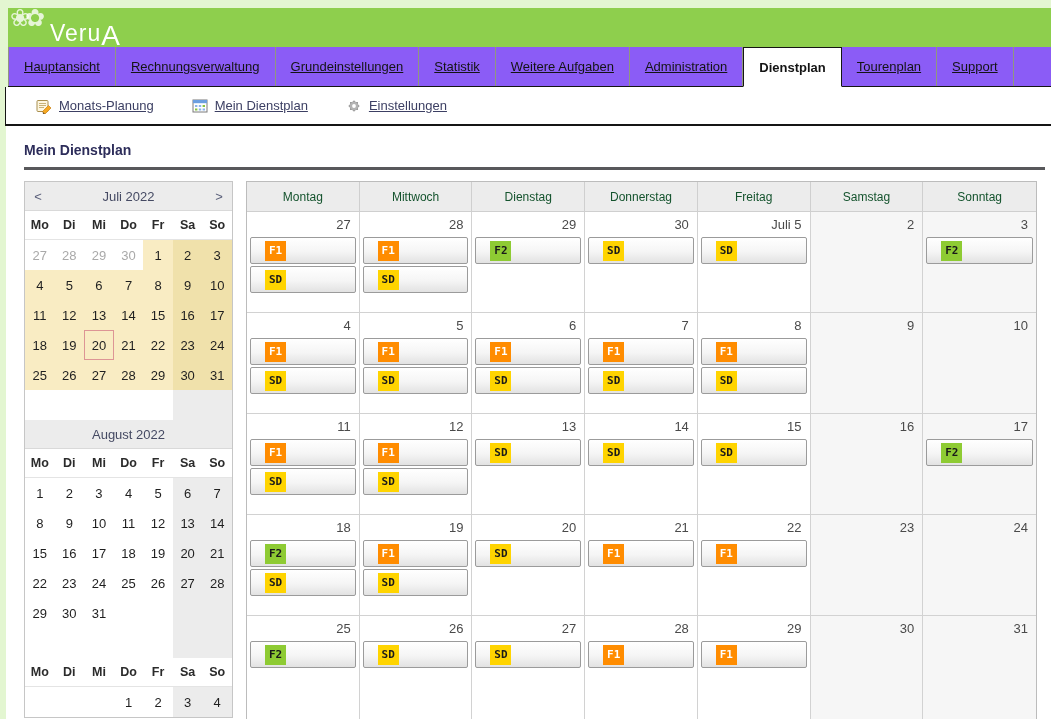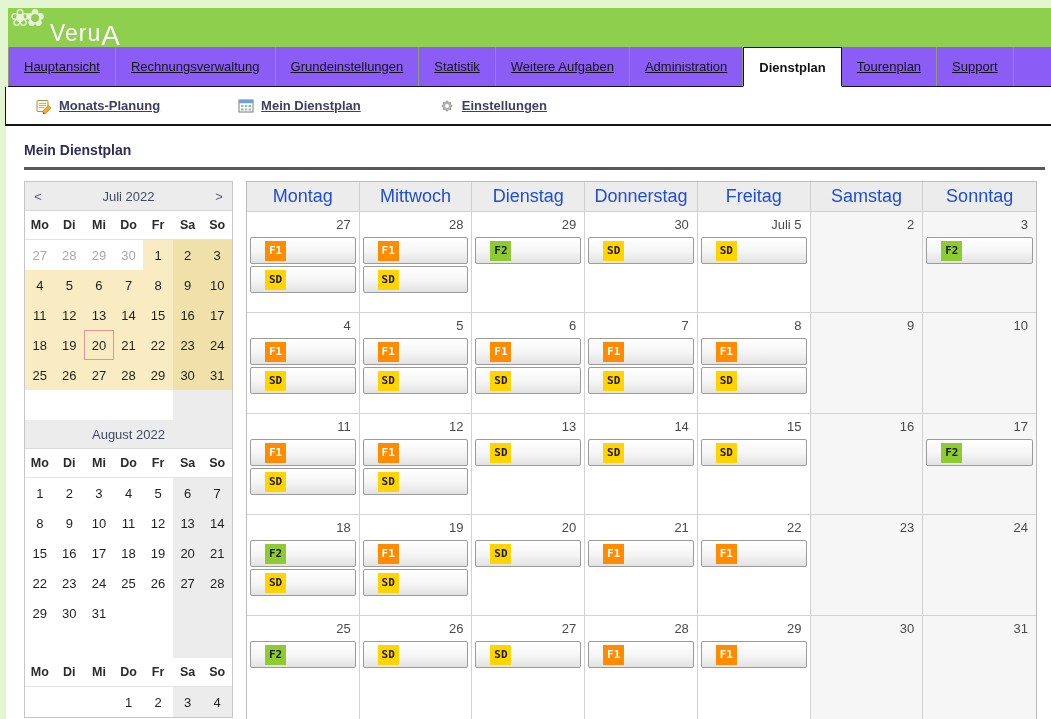--- a/index.html
+++ b/index.html
@@ -17,21 +17,21 @@
   
   .tabbar{margin-left:8px;display:flex;border-bottom:1px solid #151515;height:39px;background:#8b5cf6;}
   .tab{border-right:1px solid #90987f;padding:0 15px;display:flex;align-items:center;
        font-size:13px;color:#141414;text-decoration:underline;cursor:pointer;white-space:nowrap;}
   .tab:first-child{border-left:1px solid #90987f;}
   .tab.active{background:#fff;border:1px solid #151515;border-bottom:1px solid #fff;
        margin-bottom:-1px;font-weight:bold;text-decoration:none;position:relative;z-index:2;}
   .tabbar .filler{flex:1;border:none;}
   
   .subnav{margin-left:5px;background:#fff;border-left:1px solid #151515;border-bottom:2px solid #151515;
-       height:37px;display:flex;align-items:center;gap:78px;padding-left:30px;font-weight:bold;}
+       height:37px;display:flex;align-items:center;gap:38px;padding-left:30px;}
   .subnav-item{display:flex;align-items:center;gap:7px;color:#3c3f63;font-size:13px;cursor:pointer;}
   .subnav-item .lbl{text-decoration:underline;}
   .subnav-item .ico{width:16px;height:16px;display:inline-block;}
   
   .content{margin-left:6px;background:#fff;min-height:591px;padding:14px 0 0 12px;}
   .page-title{color:#2d2d5a;font-weight:bold;font-size:14px;margin:2px 0 9px 6px;}
   .rule{height:3px;background:#58585b;margin:0 6px 11px 6px;}
   .columns{display:flex;gap:13px;margin-left:6px;}
   
   .mini-panel{width:207px;border:1px solid #c6c6c6;background:#fff;align-self:flex-start;}
@@ -43,21 +43,21 @@
   .mc-grid{display:grid;grid-template-columns:repeat(7,1fr);grid-auto-rows:30px;}
   .mc-day{display:flex;align-items:center;justify-content:center;font-size:13px;color:#1f1f1f;}
   .mc-day.out{color:#a9a9a9;}
   .mc-day.cur{background:#f9ecc3;}
   .mc-day.curwe{background:#f0e1ab;}
   .mc-day.we{background:#ececec;}
   .mc-day.today{box-shadow:inset 0 0 0 1px #dd9595;}
   
   .main-cal{flex:1;margin-right:14px;border:1px solid #bcbcbc;background:#fff;align-self:flex-start;}
   .cal-head-row{display:grid;grid-template-columns:repeat(7,1fr);background:#ececec;height:29px;border-bottom:1px solid #cfcfcf;}
-  .cal-head{display:flex;align-items:center;justify-content:center;font-size:18px;color:#1d4ed8;border-right:1px solid #cfcfcf;}
+  .cal-head{display:flex;align-items:center;justify-content:center;font-size:12px;color:#14532d;border-right:1px solid #cfcfcf;}
   .cal-head:last-child{border-right:none;}
   .cal-week{display:grid;grid-template-columns:repeat(7,1fr);min-height:100px;border-bottom:1px solid #d2d2d2;}
   .cal-week.last{min-height:114px;border-bottom:none;}
   .cal-day{border-right:1px solid #d2d2d2;padding-bottom:4px;}
   .cal-day:last-child{border-right:none;}
   .cal-day.weekend{background:#f6f6f6;}
   .day-num{text-align:right;font-size:13px;color:#4a4a4a;padding:5px 8px 3px;}
   .entry{margin:2px 3px;height:25px;border:1px solid #9b9b9b;border-radius:2px;
        background:linear-gradient(180deg,#ffffff 0%,#f5f5f5 55%,#e2e2e2 100%);
        display:flex;align-items:center;padding-left:14px;cursor:pointer;}

